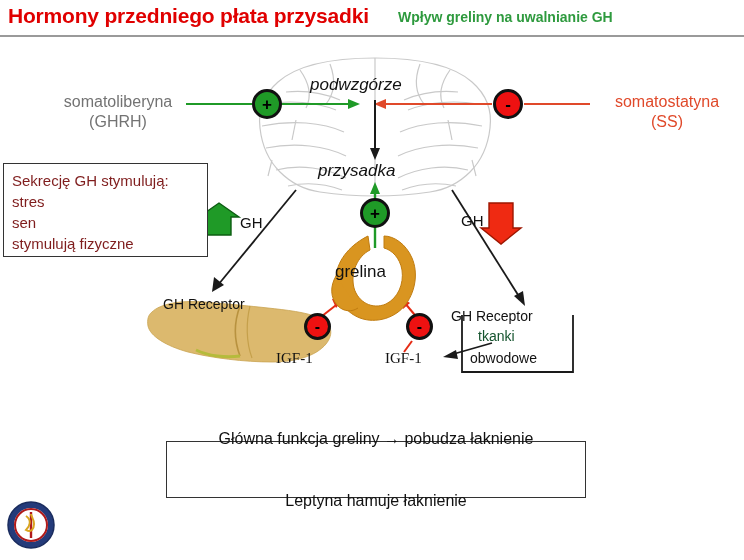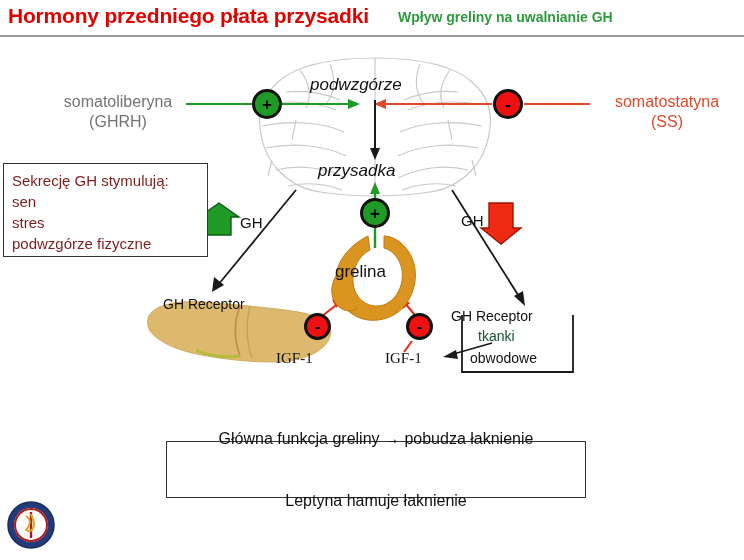--- a/index.html
+++ b/index.html
@@ -258,23 +258,23 @@
   <div class="lbl lbl-gh-down">GH</div>
 
   <div class="node node-plus n-big" style="left:252px;top:89px;">+</div>
   <div class="node node-minus n-big" style="left:493px;top:89px;">-</div>
   <div class="node node-plus n-big" style="left:360px;top:198px;">+</div>
   <div class="node node-minus n-sm" style="left:304px;top:313px;">-</div>
   <div class="node node-minus n-sm" style="left:406px;top:313px;">-</div>
 
   <div class="box-stim">
     <div>Sekrecję GH stymulują:</div>
+    <div>stres</div>
     <div>sen</div>
-    <div>stres</div>
-    <div>podwzgórze fizyczne</div>
+    <div>stymulują fizyczne</div>
   </div>
 
   <div class="box-bottom">
     <div>Główna funkcja greliny → pobudza łaknienie</div>
     <div>Leptyna hamuje łaknienie</div>
   </div>
 
 </div>
 
 </body></html>

